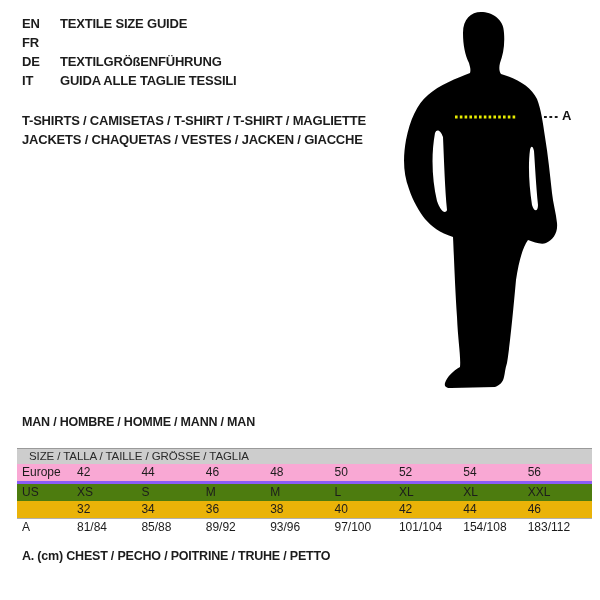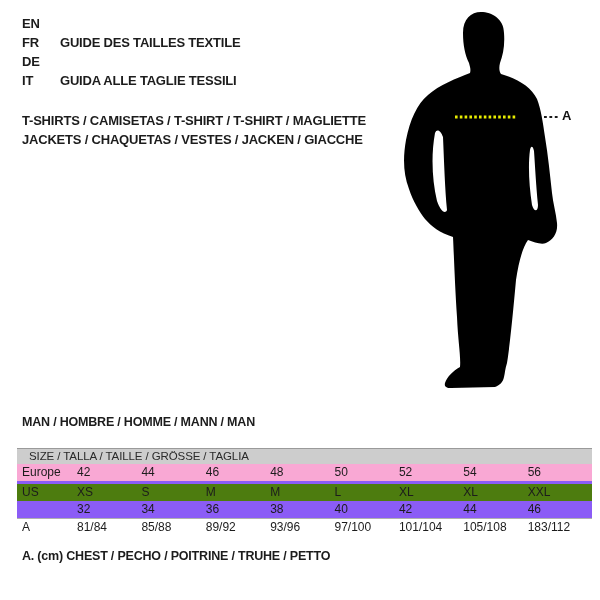--- a/index.html
+++ b/index.html
@@ -24,40 +24,41 @@
   .size-table{position:absolute;left:17px;top:448px;width:575px;font-size:12px;}
   .t-header{
     background:#cdcdcd;border-top:1px solid #9a9a9a;height:15px;line-height:15px;
     padding-left:12px;color:#2a2a2a;font-size:11.5px;letter-spacing:-0.1px;
   }
   .t-row{display:grid;grid-template-columns:60px repeat(8,1fr);height:17px;line-height:17px;}
   .t-label{padding-left:5px;text-align:left;}
   .t-cell{text-align:left;}
   .r-europe{background:#f9a8d4;border-bottom:3px solid #8b5cf6;}
   .r-us{background:#4d7c0f;}
-  .r-num{background:#8b5cf6;}
+  .r-num{background:#eab308;}
   .r-a{background:#ffffff;border-top:1px solid #b0b0b0;}
   
   .footnote{position:absolute;left:22px;top:549px;font-weight:bold;font-size:12.5px;letter-spacing:-0.2px;}
 </style>
 </head>
 <body>
 
 <div class="page">
 
   <div class="lang-list">
     <div class="lang-row">
       <span class="lang-code">EN</span>
+      <span class="lang-label">TEXTILE SIZE GUIDE</span>
     </div>
     <div class="lang-row">
       <span class="lang-code">FR</span>
-      <span class="lang-label">GUIDE DES TAILLES TEXTILE</span>
     </div>
     <div class="lang-row">
       <span class="lang-code">DE</span>
+      <span class="lang-label">TEXTILGRÖßENFÜHRUNG</span>
     </div>
     <div class="lang-row">
       <span class="lang-code">IT</span>
       <span class="lang-label">GUIDA ALLE TAGLIE TESSILI</span>
     </div>
   </div>
 
   <div class="categories">
     <div>T-SHIRTS / CAMISETAS / T-SHIRT / T-SHIRT / MAGLIETTE</div>
     <div>JACKETS / CHAQUETAS / VESTES / JACKEN / GIACCHE</div>
@@ -154,20 +155,20 @@
     </div>
 
     <div class="t-row r-a">
       <div class="t-label">A</div>
       <div class="t-cell">81/84</div>
       <div class="t-cell">85/88</div>
       <div class="t-cell">89/92</div>
       <div class="t-cell">93/96</div>
       <div class="t-cell">97/100</div>
       <div class="t-cell">101/104</div>
-      <div class="t-cell">105/108</div>
+      <div class="t-cell">154/108</div>
       <div class="t-cell">183/112</div>
     </div>
   </div>
 
   <div class="footnote">A. (cm) CHEST / PECHO / POITRINE / TRUHE / PETTO</div>
 
 </div>
 
 </body></html>

